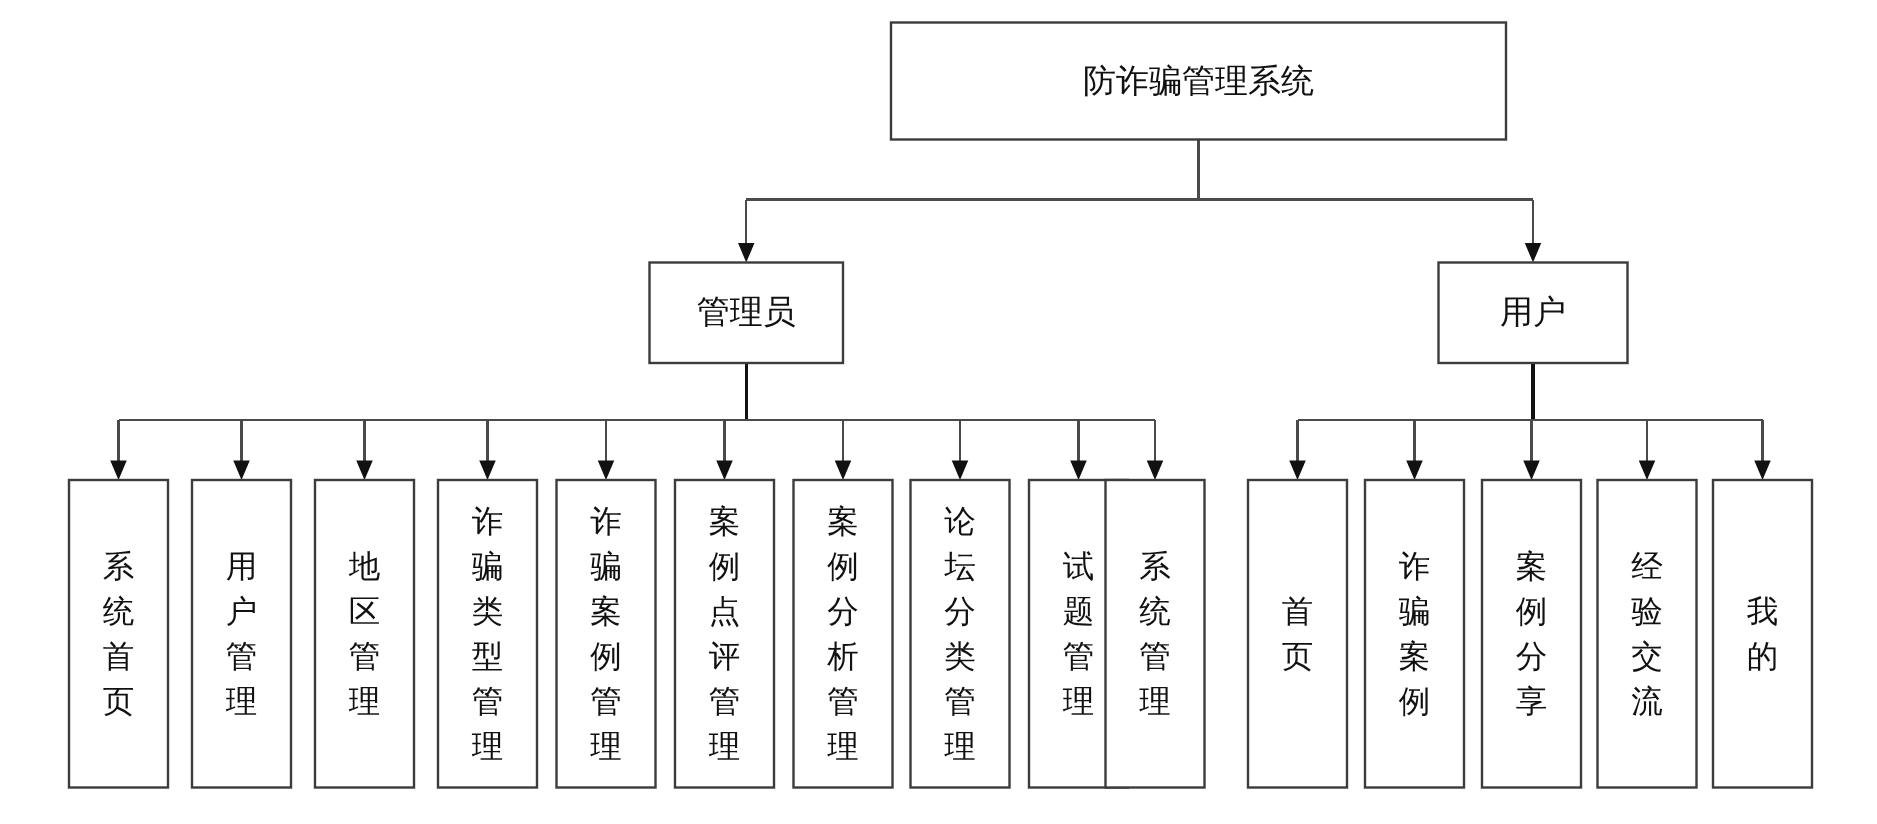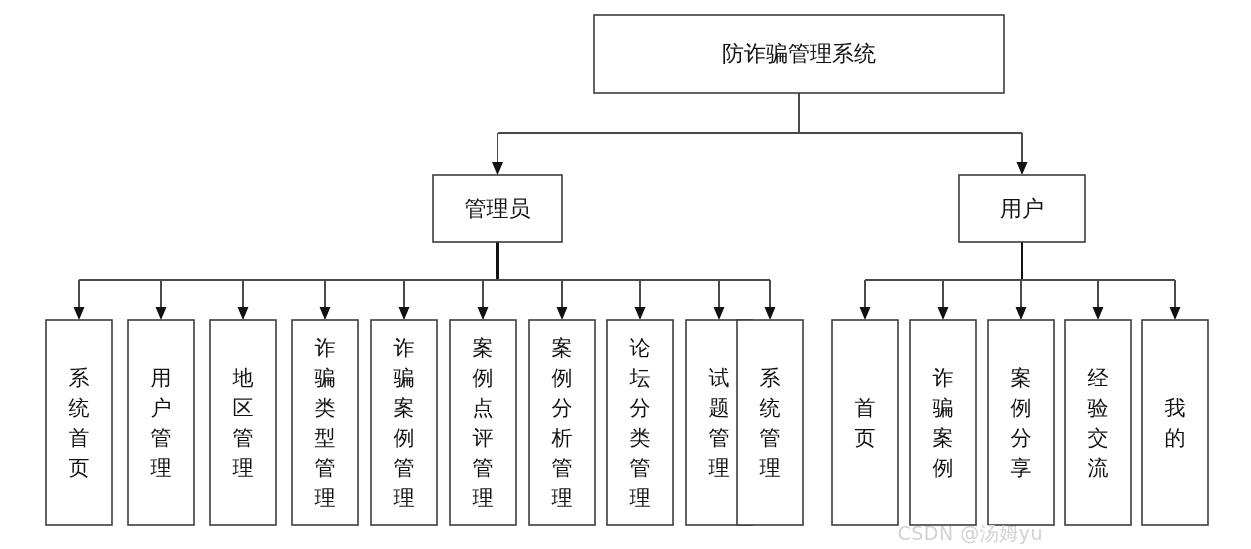--- a/index.html
+++ b/index.html
@@ -232,14 +232,13 @@
           <text x="1098" y="444.5" class="node-label vertical-char">交</text>
           <text x="1098" y="474.5" class="node-label vertical-char">流</text>
         </g>
         <rect x="1142" y="320" width="66" height="205" class="node-box"></rect>
         <g>
           <text x="1175" y="414.5" class="node-label vertical-char">我</text>
           <text x="1175" y="444.5" class="node-label vertical-char">的</text>
         </g>
       </g>
   </svg>
-  <div class="watermark">CSDN @汤姆yu</div>
 </div>
 
 </body></html>

